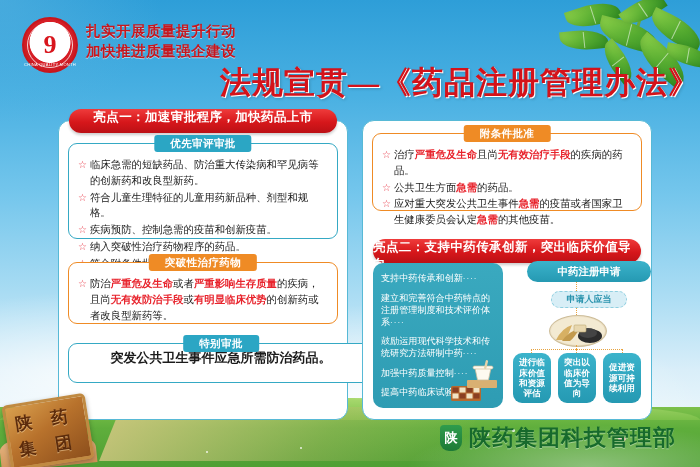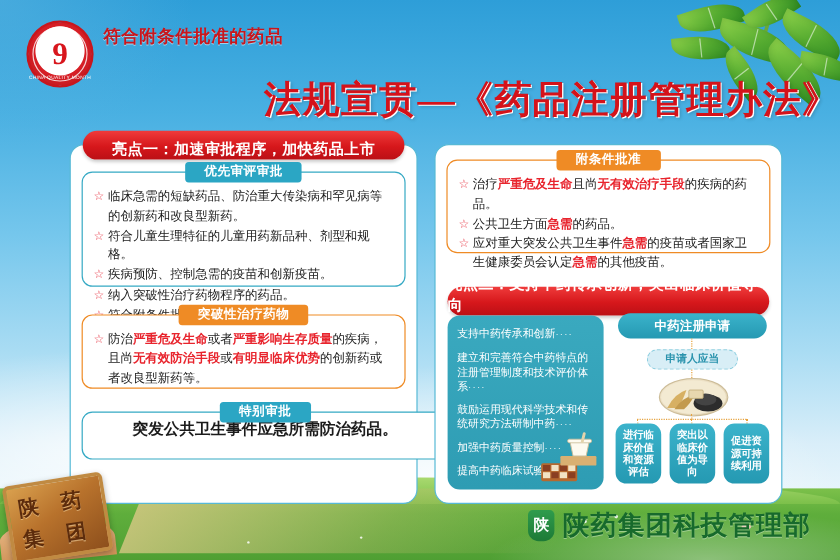--- a/index.html
+++ b/index.html
@@ -93,21 +93,21 @@
     position:absolute;background:#fff;border:1.5px solid #57b9d6;
     border-radius:12px;box-sizing:border-box;
   }
   #panel-left{left:58px;top:120px;width:290px;height:300px;}
   #panel-right{left:362px;top:120px;width:290px;height:300px;}
   
   .ribbon{
     position:absolute;height:24px;border-radius:12px;
     background:linear-gradient(180deg,#ef3b3b 0%,#d6171b 55%,#bb1015 100%);
     color:#fff;font-weight:bold;font-size:12.5px;
-    display:flex;align-items:flex-end;justify-content:center;
+    display:flex;align-items:flex-start;justify-content:center;
     box-shadow:0 2px 3px rgba(0,0,0,.2);
     letter-spacing:.4px;
   }
   .ribbon .tail{
     position:absolute;right:-9px;top:3px;width:22px;height:16px;
     background:linear-gradient(135deg,#f07070 0%,#d6171b 100%);
     border-radius:3px 9px 9px 3px;transform:skewX(-16deg);z-index:-1;
   }
   #ribbon-1{left:10px;top:-12px;width:268px;}
   #ribbon-2{left:10px;top:118px;width:268px;}
@@ -145,21 +145,21 @@
   .dots{letter-spacing:1px;opacity:.85;font-size:8px;}
   .herb-img{
     position:absolute;right:4px;bottom:4px;width:50px;height:44px;
   }
   #tcm-right{
     position:absolute;left:148px;top:140px;width:132px;height:150px;
   }
   .node{
     position:absolute;box-sizing:border-box;border-radius:11px;
     display:flex;align-items:center;justify-content:center;text-align:left;
-    color:#fff;font-weight:bold;
+    color:#fff;font-weight:bold;margin-left:12px;
   }
   #node-top{
     left:4px;top:0;width:124px;height:21px;font-size:10.5px;
     background:linear-gradient(180deg,#3bb3cb 0%,#2599b2 100%);
   }
   #node-mid{
     left:28px;top:30px;width:76px;height:17px;font-size:9px;
     background:#d8eef6;color:#2a93ad;border:1px dashed #8fcfe0;border-radius:9px;
   }
   .oval-img{
@@ -245,21 +245,22 @@
     <div class="sparkle" style="left:618px;top:30px;width:8px;height:4px;border-radius:50%;background:rgba(255,200,200,.8);"></div>
   </div>
 
   <div class="emblem">
     <div class="emblem-ring"></div>
     <div class="emblem-nine">9</div>
     <div class="emblem-txt">CHINA QUALITY MONTH</div>
   </div>
 
   <div class="slogan">
-    <div>符合附条件批准的药品</div>
+    <div>扎实开展质量提升行动</div>
+    <div>加快推进质量强企建设</div>
   </div>
 
   <div class="main-title">法规宣贯—《药品注册管理办法》</div>
 
   <div class="panel" id="panel-left">
 
     <div class="ribbon" id="ribbon-1">
       <span>亮点一：加速审批程序，加快药品上市</span>
       <span class="tail"></span>
     </div>

